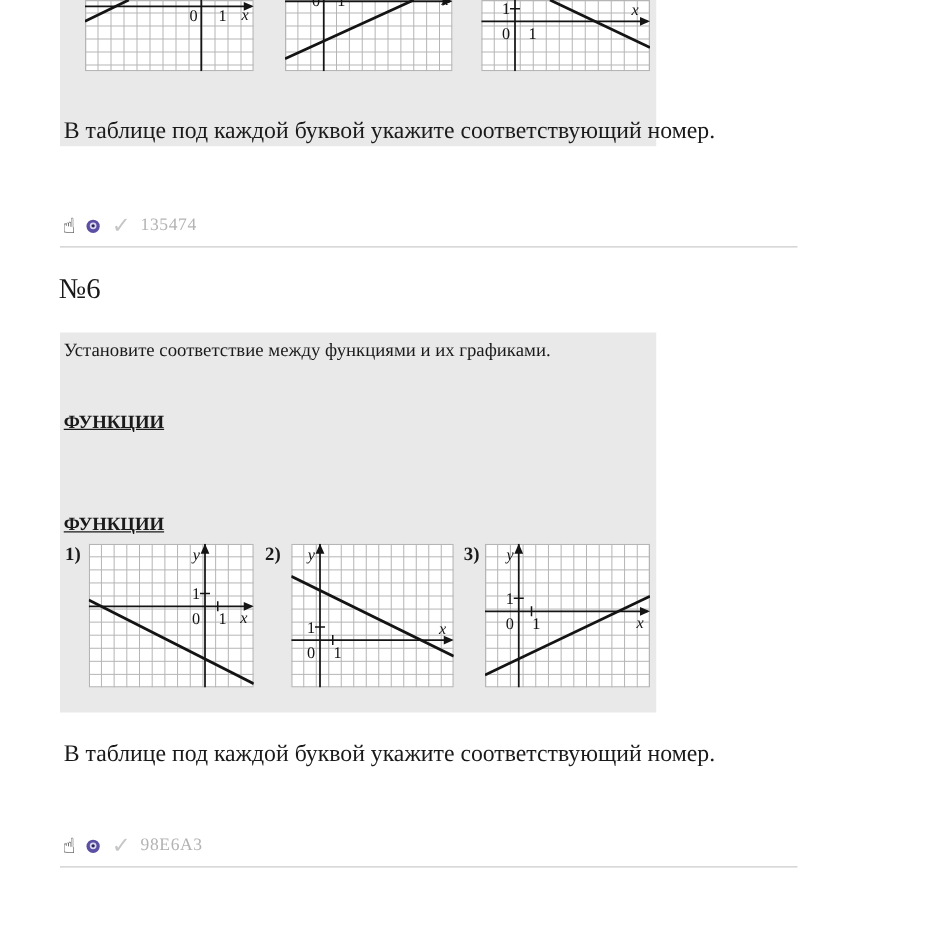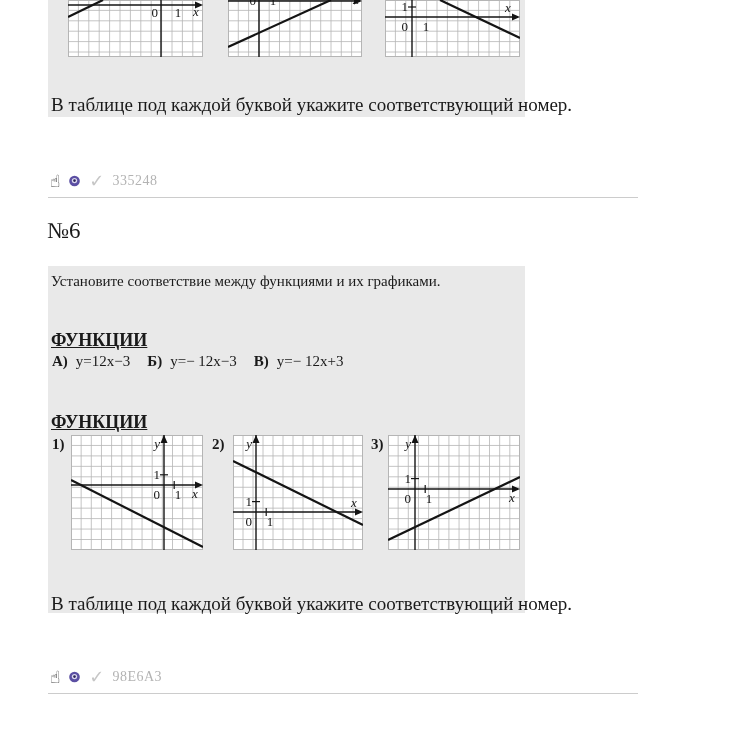--- a/index.html
+++ b/index.html
@@ -1,32 +1,32 @@
 <!DOCTYPE html>
 <html><head>
 <meta charset="utf-8">
 <style>
   html,body{margin:0;padding:0;background:#ffffff;}
   .page{position:relative;width:750px;height:750px;background:#ffffff;overflow:hidden;
         font-family:"Liberation Serif","DejaVu Serif",serif;color:#1a1a1a;}
 
   .problem-box{position:absolute;left:48px;width:477px;background:#e9e9e9;}
   .box-prev{top:0;height:117px;}
-  .box-main{top:266px;height:347px;}
+  .box-main{top:266px;height:304px;}
 
   .graph{position:absolute;}
   .graph svg{display:block;}
 
   .caption{position:absolute;left:3px;font-size:19px;line-height:20px;white-space:nowrap;}
   .box-prev .caption{top:95px;}
   .box-main .caption{top:328px;}
 
   .statement{position:absolute;left:3px;top:5px;width:420px;font-size:15px;line-height:21px;}
 
-  .sec-heading{position:absolute;left:3px;font-size:18px;font-weight:bold;text-decoration:underline;}
+  .sec-heading{position:absolute;left:3px;font-size:15px;font-weight:bold;text-decoration:underline;}
   .h-functions{top:64px;}
   .h-graphs{top:146px;}
 
   .functions-row{position:absolute;left:4px;top:87px;font-size:15px;white-space:nowrap;}
   .functions-row .fletter{font-weight:bold;margin-right:8px;}
   .functions-row .fformula{margin-right:17px;}
 
   .graph-label{position:absolute;top:170px;font-size:15px;font-weight:bold;}
 
   .toolbar{position:absolute;left:50px;height:22px;display:flex;align-items:center;gap:8px;}
@@ -144,33 +144,30 @@
   <div class="toolbar toolbar-1">
     <span class="hand-icon">☝</span>
     <span class="eye-icon">
       <svg width="13" height="12" viewBox="0 0 13 12">
         <circle cx="6.5" cy="6" r="5.3" fill="#5b4fa3"></circle>
         <circle cx="6.5" cy="5.6" r="2.7" fill="#d9d6ee"></circle>
         <circle cx="6.5" cy="5.6" r="1.3" fill="#2a2355"></circle>
       </svg>
     </span>
     <span class="check-icon">✓</span>
-    <span class="code">335248</span>
+    <span class="code">135474</span>
   </div>
   <div class="rule rule-1"></div>
 
   <div class="task-number">№6</div>
 
   <div class="problem-box box-main">
     <div class="statement">Установите соответствие между функциями и их графиками.</div>
 
     <div class="sec-heading h-functions">ФУНКЦИИ</div>
-    <div class="functions-row">
-      <span class="fletter">А)</span><span class="fformula">y=12x−3</span><span class="fletter">Б)</span><span class="fformula">y=− 12x−3</span><span class="fletter">В)</span><span class="fformula">y=− 12x+3</span>
-    </div>
 
     <div class="sec-heading h-graphs">ФУНКЦИИ</div>
 
     <div class="graph-label" style="left:4px;">1)</div>
     <div class="graph" style="left:23px;top:169px;">
         <svg width="132" height="115">
           <rect x="0.5" y="0.5" width="131" height="114" fill="#fff" stroke="#b5b5b5" stroke-width="1"></rect>
           <line x1="10.15" y1="0" x2="10.15" y2="115" stroke="#b5b5b5" stroke-width="0.8"></line>
           <line x1="20.3" y1="0" x2="20.3" y2="115" stroke="#b5b5b5" stroke-width="0.8"></line>
           <line x1="30.450000000000003" y1="0" x2="30.450000000000003" y2="115" stroke="#b5b5b5" stroke-width="0.8"></line>

